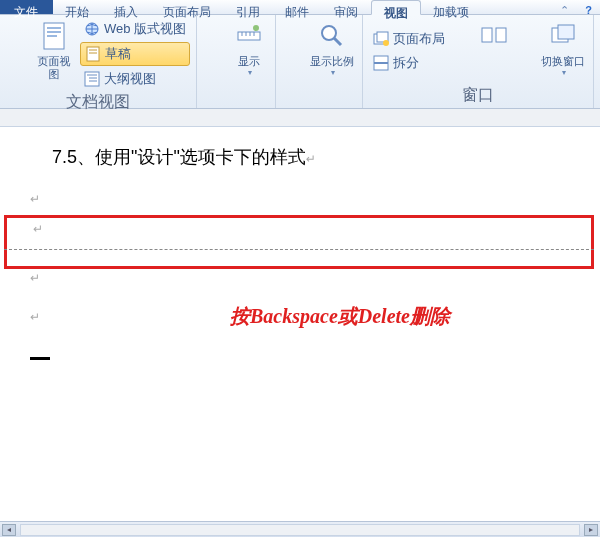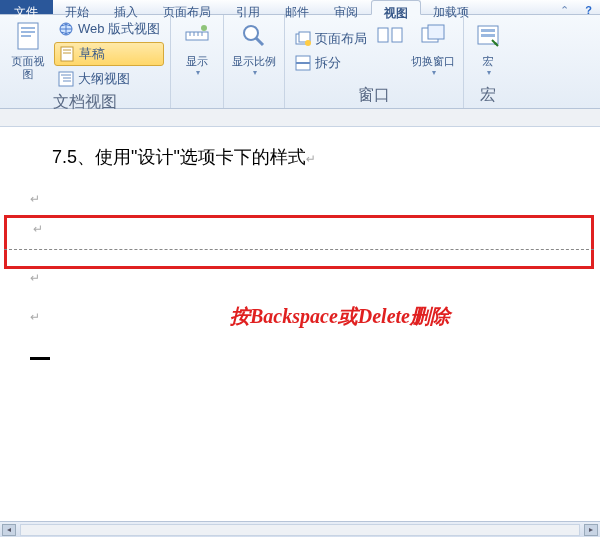--- a/index.html
+++ b/index.html
@@ -10,21 +10,21 @@
 .tab.file { background: #2a579a; color: #fff; padding: 4px 14px; }
 .tab.active { background: #f5f9fd; border: 1px solid #b6c4d8; border-bottom: 1px solid #f5f9fd; border-radius: 3px 3px 0 0; margin-bottom: -1px; font-weight: bold; }
 .tabs .spacer { flex: 1; }
 .tabs .winbtn { padding: 4px 8px; color: #6a8ab8; font-size: 11px; }
 
 .ribbon { height: 94px; background: linear-gradient(#f5f9fd, #e4ecf6); border-bottom: 1px solid #b6c4d8; display: flex; }
 .group { border-right: 1px solid #c8d4e4; padding: 3px 6px 0; display: flex; flex-direction: column; }
 .group-body { flex: 1; display: flex; gap: 4px; }
 .group-label { text-align: center; font-size: 16px; color: #5a6a85; padding: 2px 0; }
 
-.bigbtn { display: flex; flex-direction: column; align-items: center; justify-content: flex-start; width: 44px; padding: 2px; font-size: 11px; color: #3a5a8a; line-height: 1.2; text-align: center; cursor: pointer; border-radius: 3px; }
+.bigbtn { display: flex; flex-direction: column; align-items: center; justify-content: flex-start; width: 44px; padding: 2px; font-size: 11px; color: #3a5a8a; line-height: 1.2; text-align: center; cursor: pointer; border-radius: 3px; margin-left: 26px; }
 .bigbtn .ic { width: 32px; height: 32px; margin-bottom: 3px; display: flex; align-items: center; justify-content: center; }
 .smallbtn { display: flex; align-items: center; gap: 4px; font-size: 13px; color: #3a5a8a; padding: 2px 4px; cursor: pointer; border-radius: 3px; white-space: nowrap; }
 .smallbtn .ic { width: 16px; height: 16px; display: inline-flex; align-items: center; justify-content: center; }
 .smallbtn.active { background: linear-gradient(#ffe9a8,#ffd76a); border: 1px solid #d6a93a; }
 .vstack { display: flex; flex-direction: column; gap: 2px; justify-content: center; }
 .dd { font-size: 8px; color: #6a8ab8; margin-left: 2px; }
 
 .ruler { height: 18px; background: #eef1f5; border-bottom: 1px solid #c8d4e4; }
 
 .docarea { position: relative; height: 385px; background: #fff; overflow: auto; padding: 18px 30px; font-family: SimSun, serif; font-size: 18px; }

